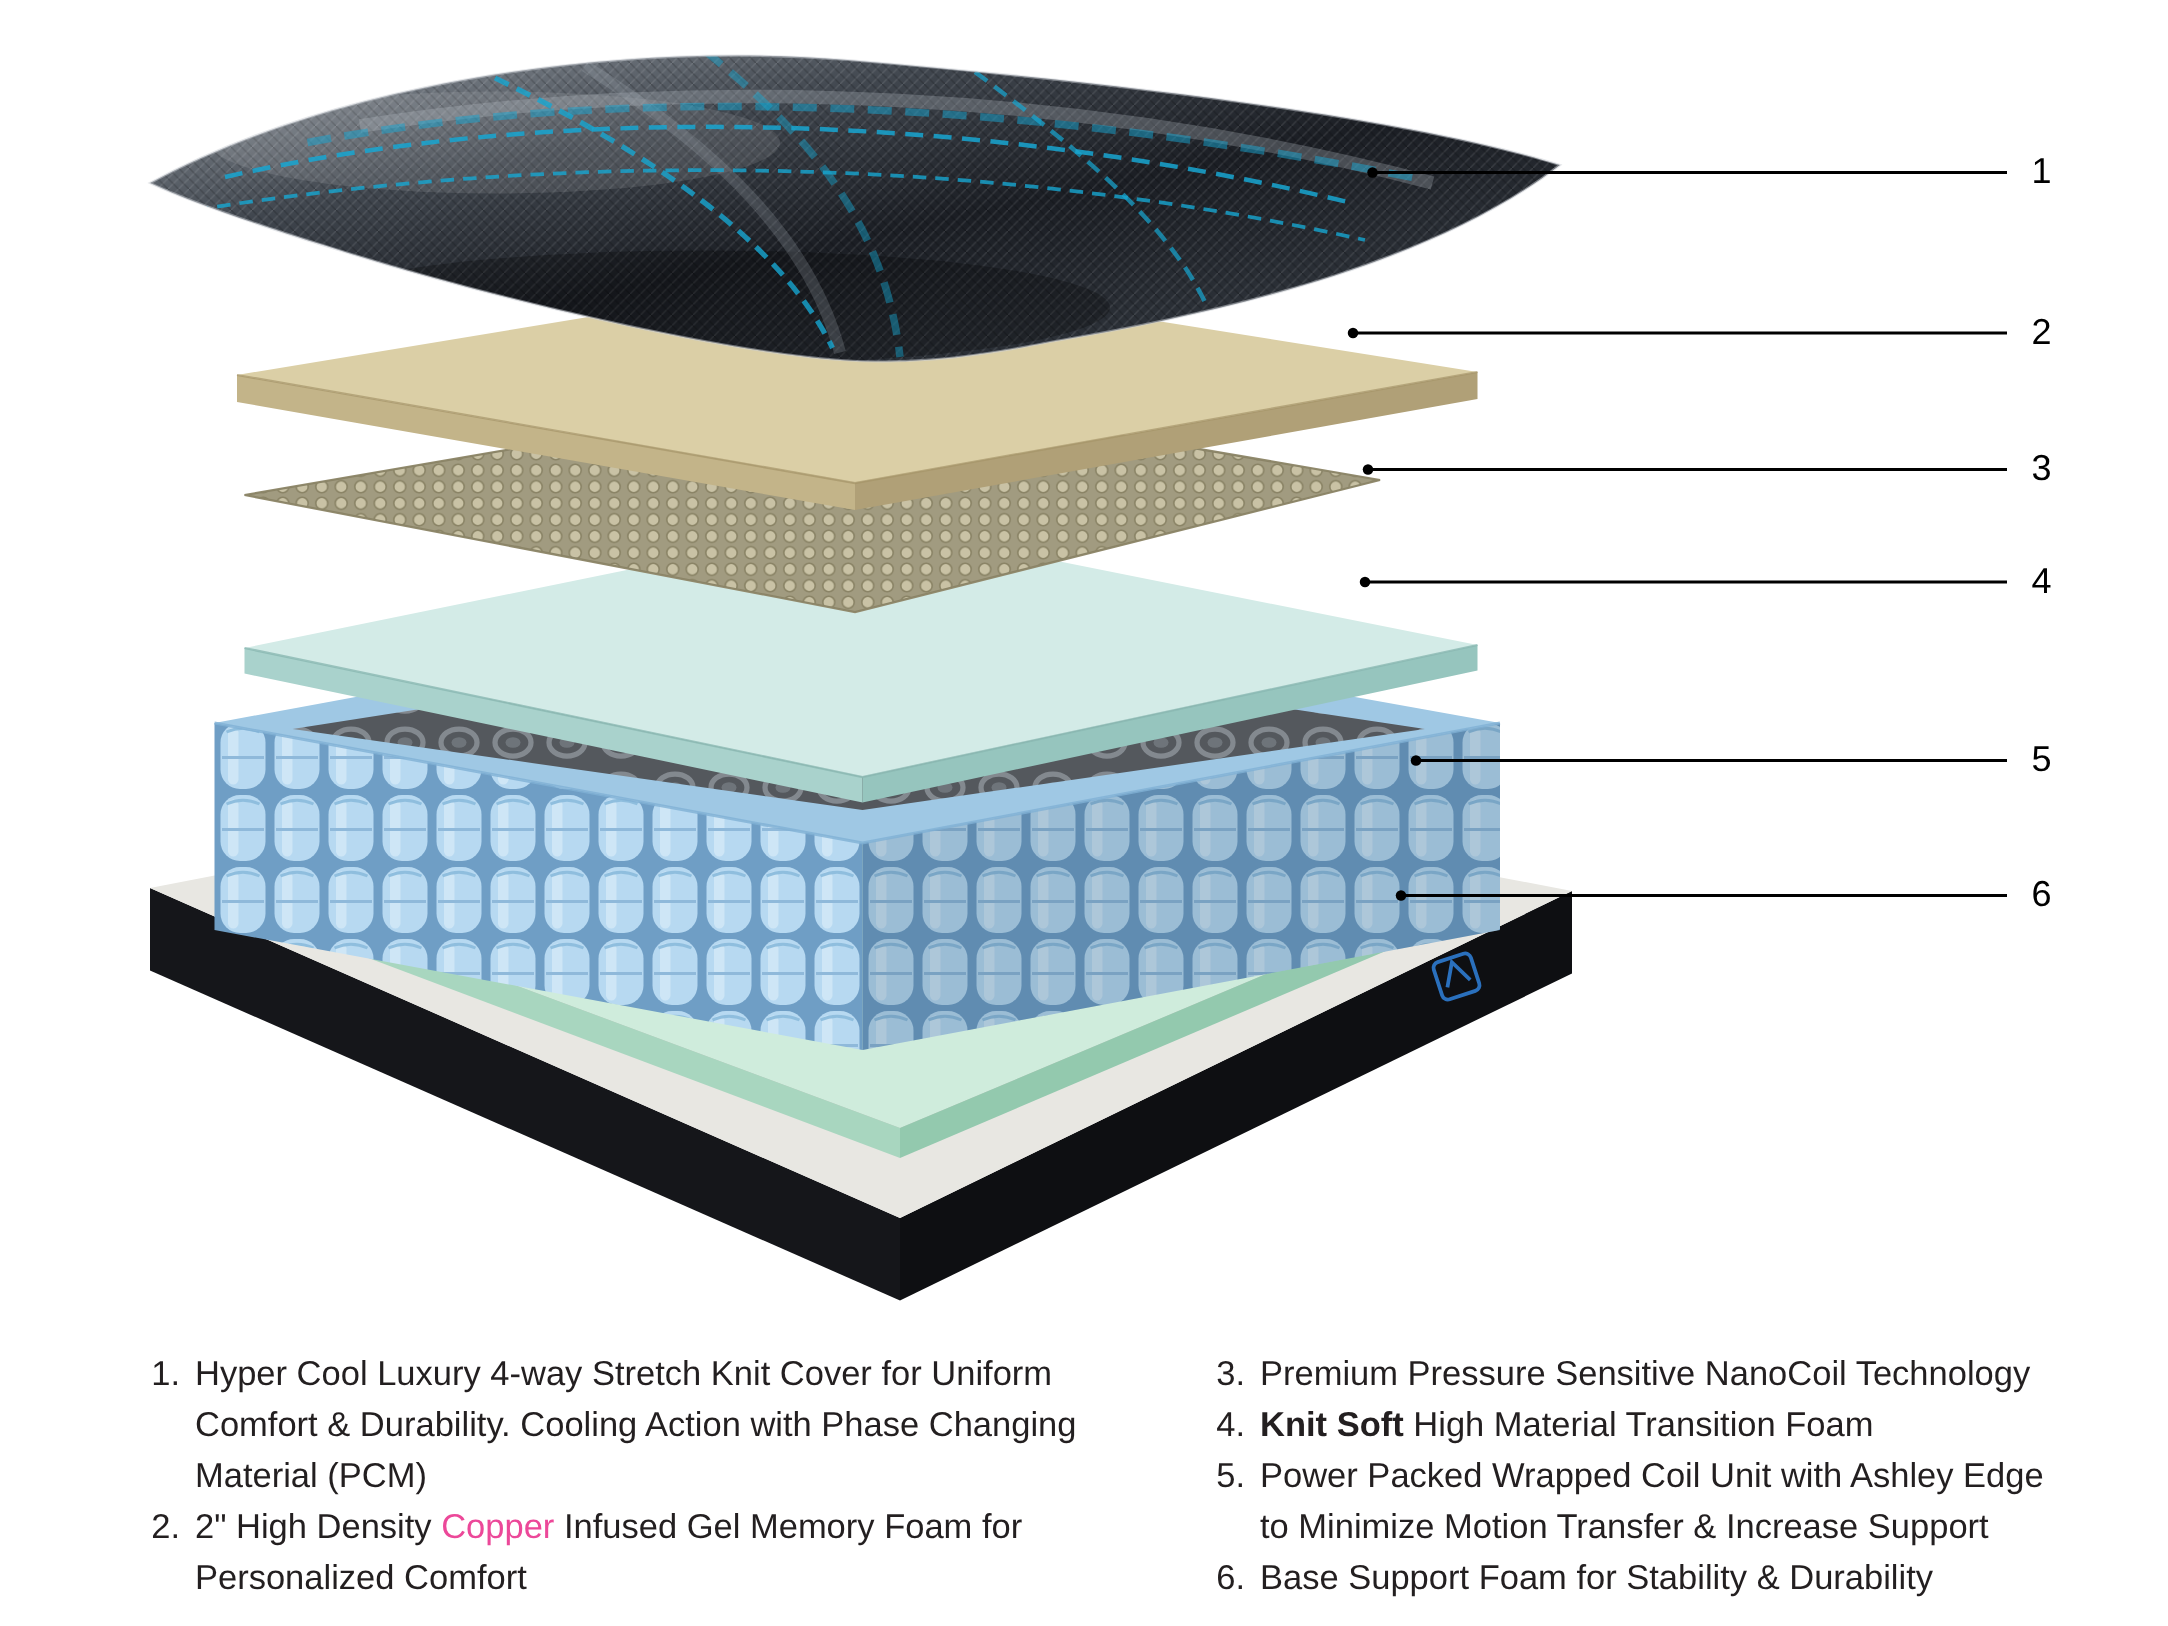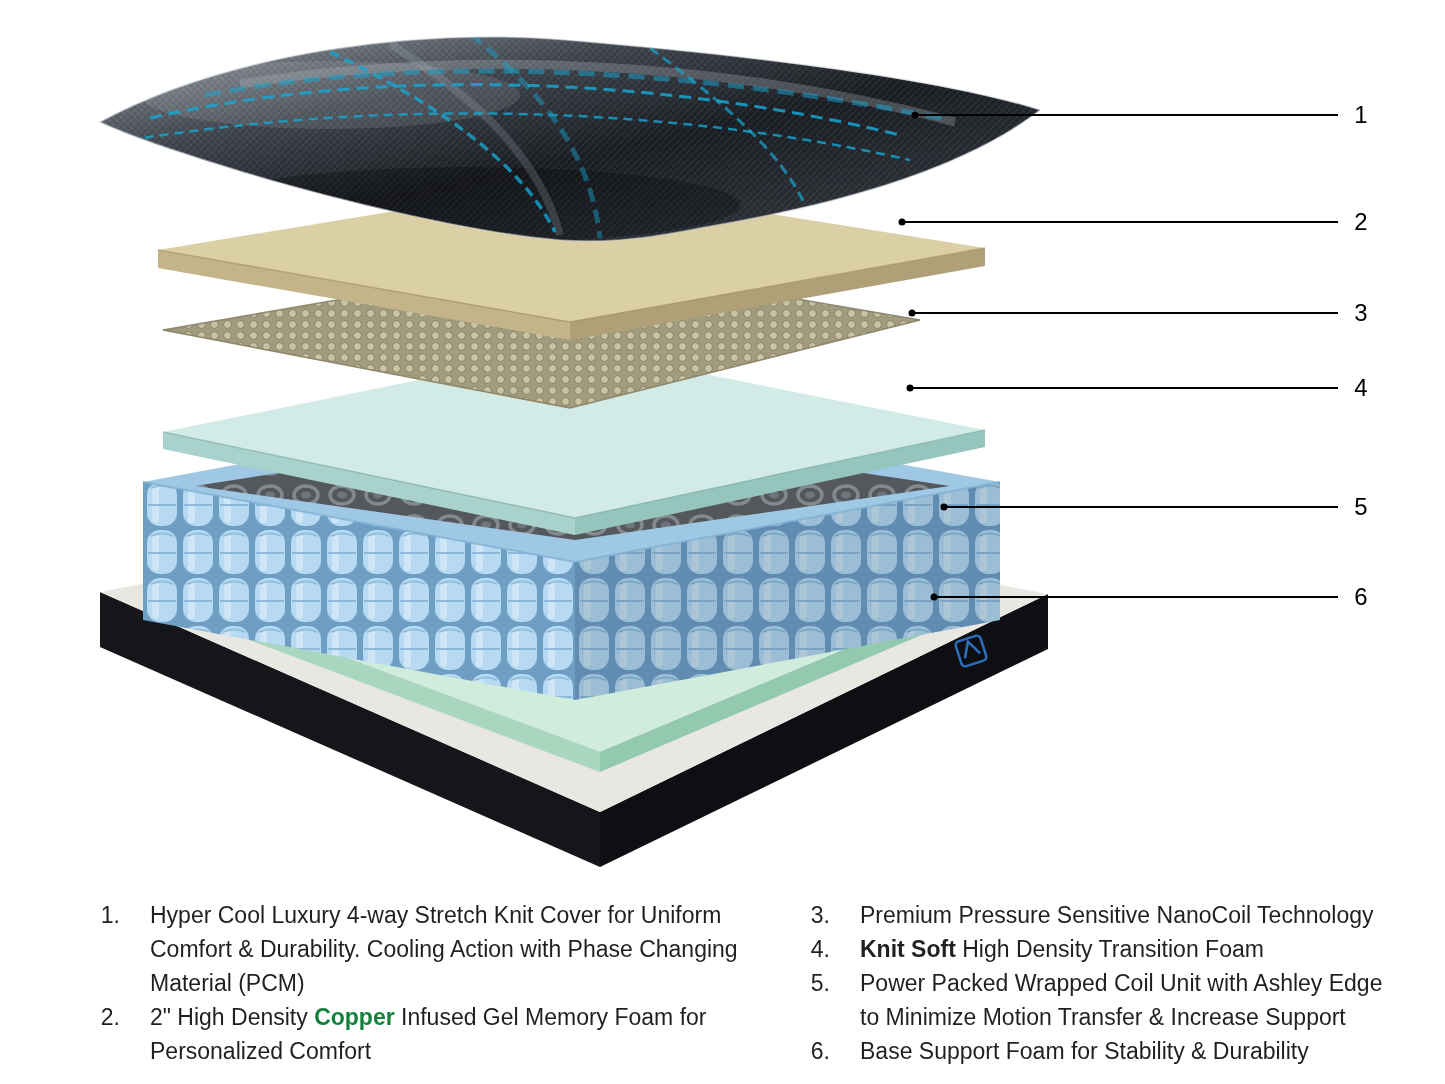--- a/index.html
+++ b/index.html
@@ -10,24 +10,24 @@
   .diagram-svg{position:absolute;left:0;top:0;}
   .callout-num{
     position:absolute;left:1342px;width:38px;text-align:center;
     font-size:24px;color:#000;line-height:30px;
   }
   .legend{position:absolute;top:898px;font-size:23px;line-height:34px;color:#231f20;}
   .legend-left{left:88px;width:700px;}
   .legend-right{left:798px;width:600px;}
   .legend-item{display:flex;align-items:flex-start;}
   .legend-num{width:32px;min-width:32px;text-align:right;margin-right:10px;}
-  .legend-text{flex:1;margin-left:20px;}
+  .legend-text{flex:1;}
   .legend-left .legend-text{max-width:648px;}
   .legend-right .legend-text{max-width:548px;}
-  .copper{color:#15803d;font-weight:bold;}
+  .copper{color:#ec4899;font-weight:normal;}
   .bold{font-weight:bold;}
 </style>
 </head>
 <body>
 
 <div class="stage">
 
   <svg class="diagram-svg" width="1445" height="880" viewBox="0 0 1445 880">
     <defs>
       <linearGradient id="coverGrad" x1="0" y1="0" x2="1" y2="1">
@@ -170,21 +170,21 @@
     </div>
   </div>
 
   <div class="legend legend-right">
     <div class="legend-item">
       <span class="legend-num">3.</span>
       <span class="legend-text">Premium Pressure Sensitive NanoCoil Technology</span>
     </div>
     <div class="legend-item">
       <span class="legend-num">4.</span>
-      <span class="legend-text"><span class="bold">Knit Soft</span><span> High Density Transition Foam</span></span>
+      <span class="legend-text"><span class="bold">Knit Soft</span><span> High Material Transition Foam</span></span>
     </div>
     <div class="legend-item">
       <span class="legend-num">5.</span>
       <span class="legend-text">Power Packed Wrapped Coil Unit with Ashley Edge to Minimize Motion Transfer &amp; Increase Support</span>
     </div>
     <div class="legend-item">
       <span class="legend-num">6.</span>
       <span class="legend-text">Base Support Foam for Stability &amp; Durability</span>
     </div>
   </div>

